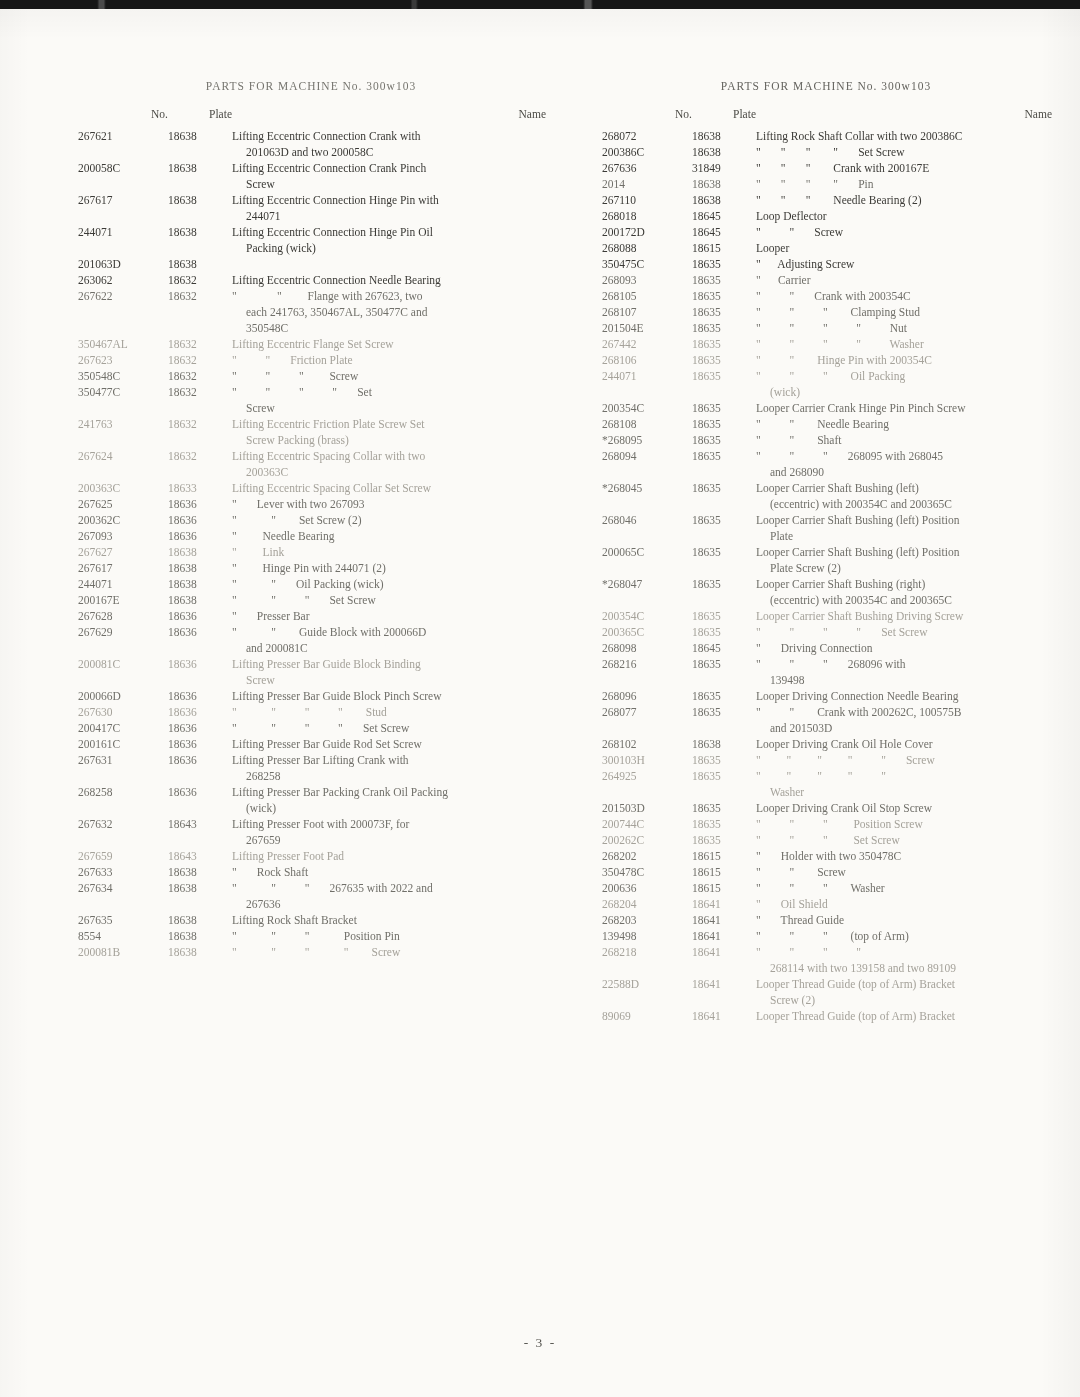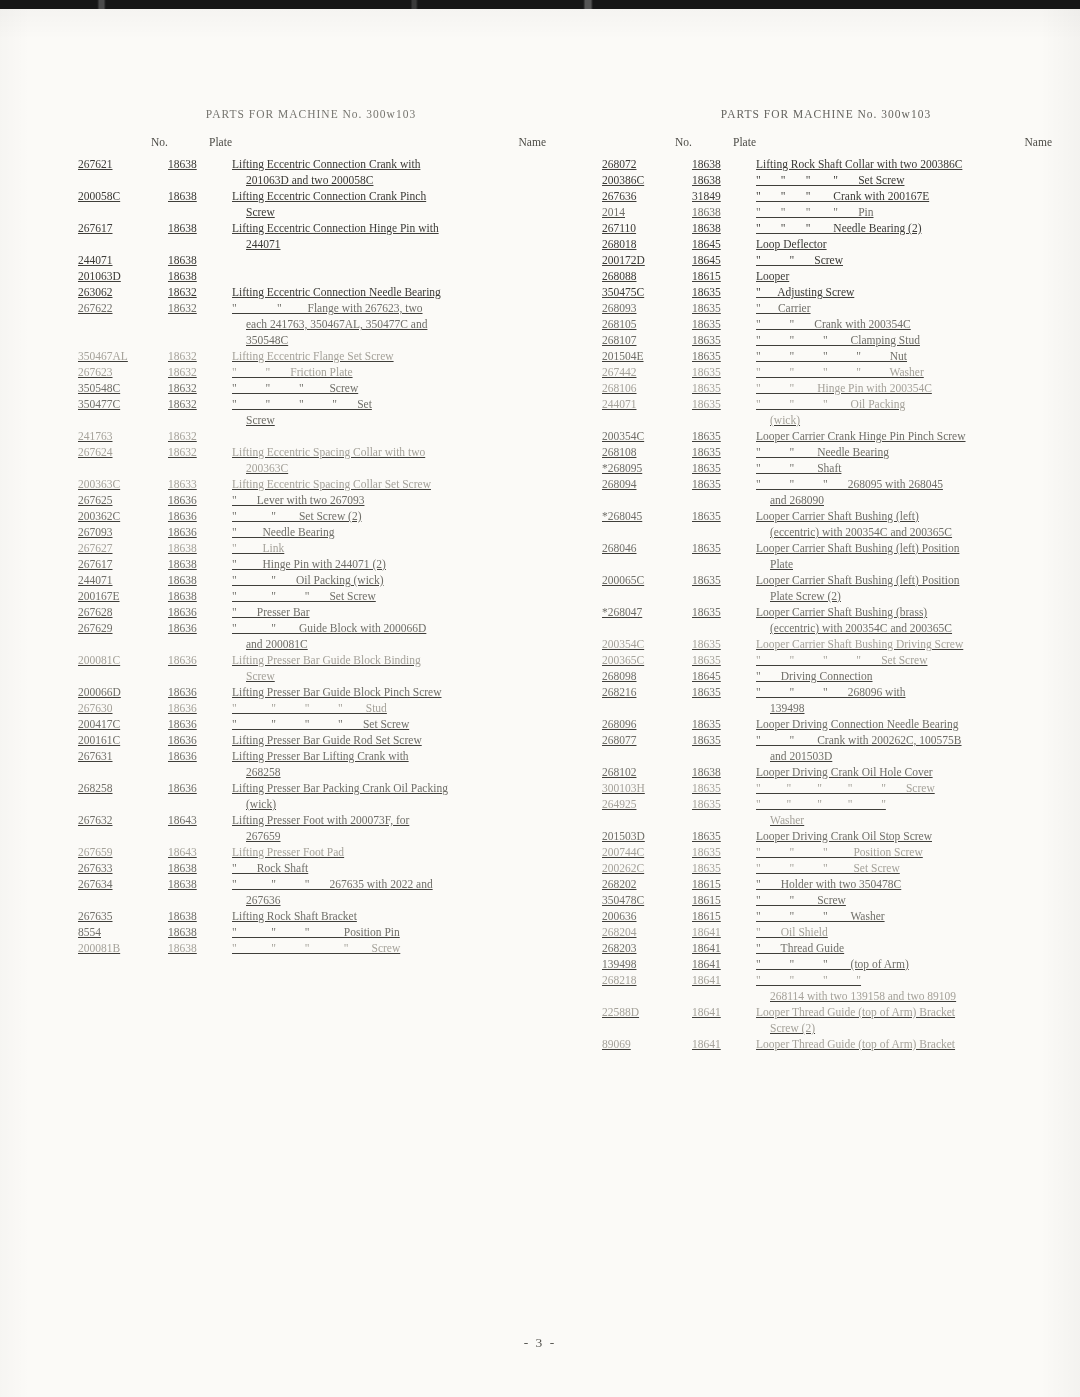--- a/index.html
+++ b/index.html
@@ -7,34 +7,34 @@
   .page {
     position:relative; width:1080px; height:1397px; margin:0 auto;
     background:#fbfaf7; overflow:hidden; color:#3f3e3a;
     background-image: linear-gradient(180deg, rgba(0,0,0,0.03), rgba(0,0,0,0) 40px),
                       linear-gradient(90deg, rgba(0,0,0,0.02), rgba(0,0,0,0) 30px, rgba(0,0,0,0) 1040px, rgba(0,0,0,0.03));
   }
   .scan-bar {
     position:absolute; top:0; left:0; width:100%; height:9px;
     background: linear-gradient(90deg,#161616 0 9%, #4a4a4a 9.2% 9.6%, #161616 9.8% 38%, #3a3a3a 38.2% 38.5%, #161616 38.7% 54%, #555 54.2% 54.7%, #161616 54.9% 100%);
   }
-  .columns { display:flex; margin-top:108px; padding:0 38px 0 76px; gap:54px; }
+  .columns { display:flex; margin-top:80px; padding:0 38px 0 76px; gap:54px; }
   .col { width:470px; flex:0 0 auto; }
   .col.right { width:452px; }
   .col-title {
     text-align:center; font-size:11.5px; letter-spacing:1px; color:#76756f;
     font-weight:normal; margin-bottom:14px; white-space:pre;
   }
   .col.right .col-title { color:#64635e; }
   .thead {
     display:grid; grid-template-columns:92px 64px 1fr;
     font-size:11.5px; line-height:16px; color:#4c4b46; margin-bottom:6px;
   }
   .thead .h { text-align:right; }
-  .tbody { font-size:11.5px; line-height:16px;text-decoration:underline; }
+  .tbody { font-size:11.5px; line-height:16px; }
   .row { display:grid; grid-template-columns:92px 64px 1fr; }
   .c-no { padding-left:2px; white-space:pre; }
   .c-plate { white-space:pre; }
   .c-name .line { white-space:pre-wrap; }
   .c-name .line.cont { padding-left:14px; }
   .fade0 { color:#3b3a36; }
   .fade1 { color:#706f69; }
   .fade2 { color:#a5a29a; }
   .page-number {
     position:absolute; bottom:46px; left:0; width:100%;
@@ -76,20 +76,24 @@
             <div class="c-no">267617</div>
             <div class="c-plate">18638</div>
             <div class="c-name">
               <div class="line">Lifting Eccentric Connection Hinge Pin with</div>
               <div class="line cont">244071</div>
             </div>
           </div>
           <div class="row fade0">
             <div class="c-no">244071</div>
             <div class="c-plate">18638</div>
+            <div class="c-name">
+              <div class="line">Lifting Eccentric Connection Hinge Pin Oil</div>
+              <div class="line cont">Packing (wick)</div>
+            </div>
           </div>
           <div class="row fade0">
             <div class="c-no">201063D</div>
             <div class="c-plate">18638</div>
           </div>
           <div class="row fade0">
             <div class="c-no">263062</div>
             <div class="c-plate">18632</div>
             <div class="c-name">
               <div class="line">Lifting Eccentric Connection Needle Bearing</div>
@@ -129,20 +133,24 @@
             <div class="c-no">350477C</div>
             <div class="c-plate">18632</div>
             <div class="c-name">
               <div class="line">"          "          "          "       Set</div>
               <div class="line cont">Screw</div>
             </div>
           </div>
           <div class="row fade2">
             <div class="c-no">241763</div>
             <div class="c-plate">18632</div>
+            <div class="c-name">
+              <div class="line">Lifting Eccentric Friction Plate Screw Set</div>
+              <div class="line cont">Screw Packing (brass)</div>
+            </div>
           </div>
           <div class="row fade2">
             <div class="c-no">267624</div>
             <div class="c-plate">18632</div>
             <div class="c-name">
               <div class="line">Lifting Eccentric Spacing Collar with two</div>
               <div class="line cont">200363C</div>
             </div>
           </div>
           <div class="row fade2">
@@ -493,21 +501,21 @@
             <div class="c-plate">18635</div>
             <div class="c-name">
               <div class="line">Looper Carrier Shaft Bushing (left) Position</div>
               <div class="line cont">Plate Screw (2)</div>
             </div>
           </div>
           <div class="row fade1">
             <div class="c-no">*268047</div>
             <div class="c-plate">18635</div>
             <div class="c-name">
-              <div class="line">Looper Carrier Shaft Bushing (brass)</div>
+              <div class="line">Looper Carrier Shaft Bushing (right)</div>
               <div class="line cont">(eccentric) with 200354C and 200365C</div>
             </div>
           </div>
           <div class="row fade2">
             <div class="c-no">200354C</div>
             <div class="c-plate">18635</div>
             <div class="c-name">
               <div class="line">Looper Carrier Shaft Bushing Driving Screw</div>
             </div>
           </div>

